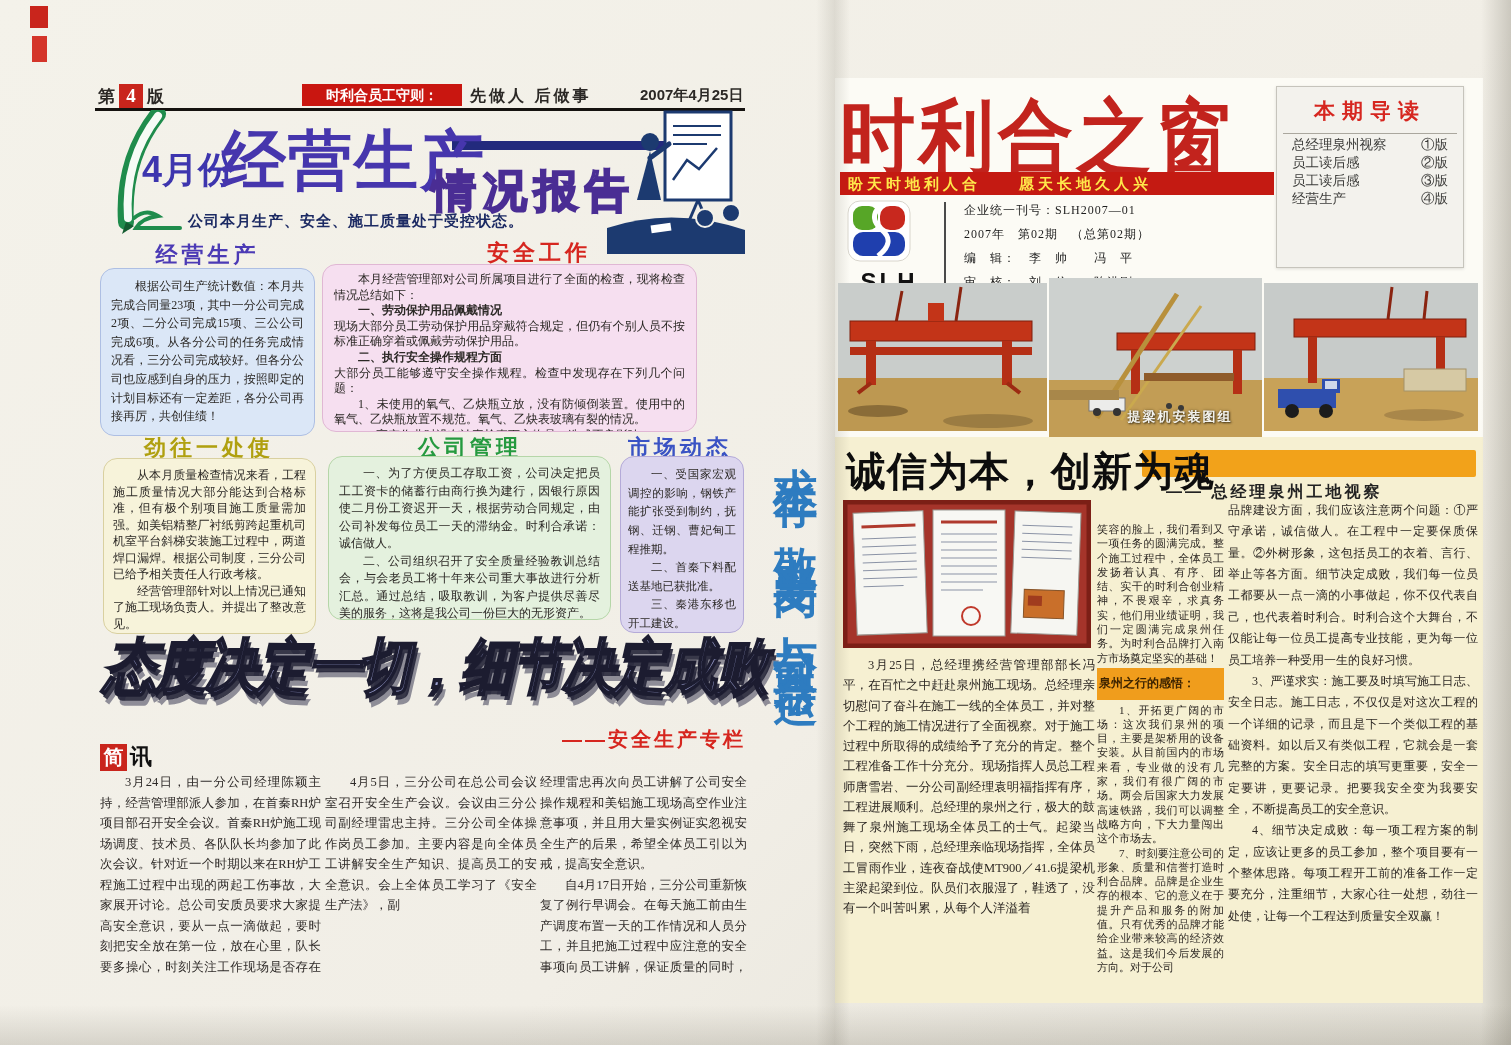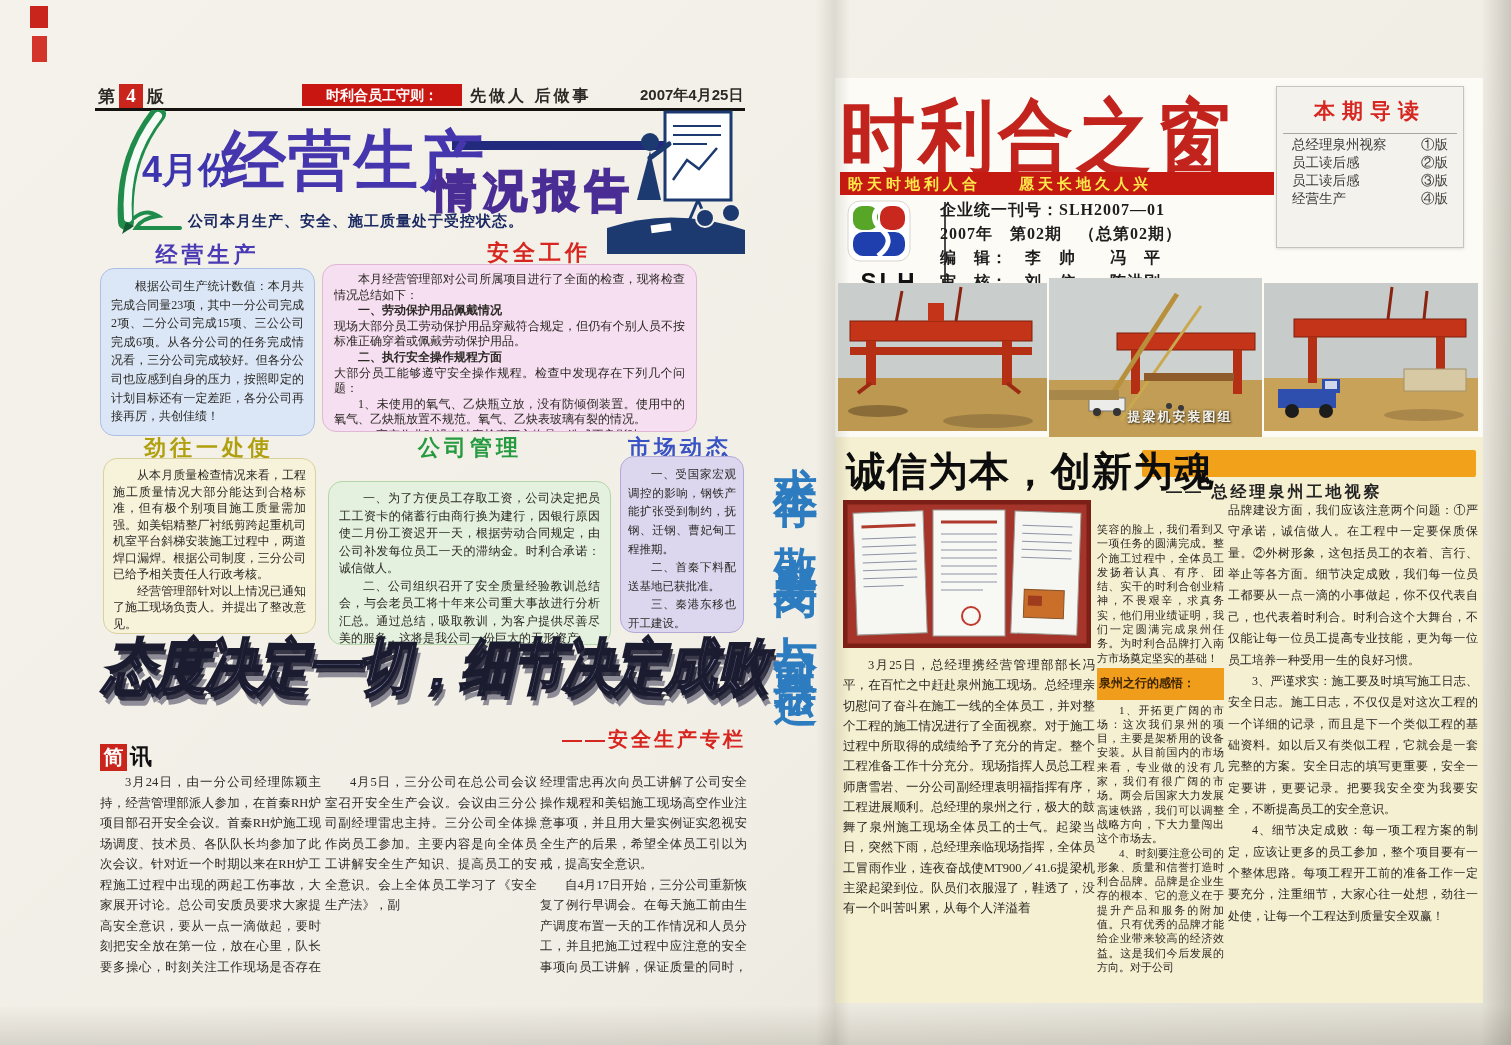--- a/index.html
+++ b/index.html
@@ -47,21 +47,21 @@
   .h-management{left:330px;top:433px;width:280px;color:#259a3f;}
   .h-market{left:616px;top:433px;width:128px;color:#3a53c4;}
   .box{border-radius:14px;overflow:hidden;font-size:12px;}
   .box-operations{left:100px;top:268px;width:215px;height:168px;background:#dbe7f7;border:1px solid #aebfe3;
                   padding:8px 10px;line-height:1.55;box-sizing:border-box;}
   .box-safety{left:322px;top:264px;width:375px;height:168px;background:#f6dff0;border:1px solid #e0b7d4;
               padding:7px 11px;line-height:1.3;box-sizing:border-box;}
   .box-quality{left:103px;top:458px;width:213px;height:176px;background:#f7f3da;border:1px solid #d9d0a0;
                padding:8px 9px;line-height:1.38;box-sizing:border-box;}
   .box-management{left:328px;top:456px;width:283px;height:164px;background:#e4f1de;border:1px solid #b5d6a8;
-                  padding:8px 10px;line-height:1.46;box-sizing:border-box;margin-top:25px;}
+                  padding:8px 10px;line-height:1.46;box-sizing:border-box;}
   .box-market{left:620px;top:456px;width:124px;height:177px;background:#dcd6ef;border:1px solid #b4aad8;
               padding:8px 7px;line-height:1.62;font-size:11.5px;box-sizing:border-box;}
 
   
   .banner{left:98px;top:636px;width:650px;font-size:53px;font-weight:900;white-space:nowrap;
           color:#9ba0d0;letter-spacing:-2px;transform:skewX(-13deg) scaleY(1.12);transform-origin:left bottom;
           -webkit-text-stroke:2px #1c1c30;
           text-shadow:4px 5px 0 rgba(35,35,55,.9),7px 9px 0 rgba(60,60,85,.55);}
   .banner-tagline{left:562px;top:726px;font-size:20px;font-weight:900;color:#d6261f;letter-spacing:3px;}
 
@@ -86,23 +86,23 @@
   .article-bg{left:835px;top:437px;width:648px;height:566px;background:#f6f0d2;}
 
   .masthead-title{left:840px;top:84px;width:434px;font-size:75px;font-weight:900;color:#c2231d;
                   letter-spacing:4px;white-space:nowrap;transform:scaleY(1.08);transform-origin:top left;}
   .masthead-bar{left:840px;top:172px;width:434px;height:23px;background:#c41a12;color:#ffe84a;
                 font-size:15px;font-weight:bold;letter-spacing:4px;line-height:23px;padding-left:8px;
                 box-sizing:border-box;white-space:nowrap;}
   .logo-box{left:847px;top:200px;width:84px;}
   .logo-text{margin-top:2px;text-align:center;font-size:24px;font-weight:900;letter-spacing:3px;color:#111;}
   .pub-divider{left:944px;top:202px;width:2px;height:88px;background:#4a4a4a;}
-  .pub-info{left:940px;top:198px;width:312px;font-size:16px;line-height:24px;letter-spacing:1px;color:#1d1d1d;font-weight:bold;}
-
-  .digest{left:1276px;top:86px;width:188px;height:162px;background:#f3f2ed;border:1px solid #c6c4bc;
+  .pub-info{left:964px;top:198px;width:312px;font-size:12px;line-height:24px;letter-spacing:1px;color:#1d1d1d;}
+
+  .digest{left:1276px;top:86px;width:188px;height:182px;background:#f3f2ed;border:1px solid #c6c4bc;
           box-shadow:0 1px 3px rgba(0,0,0,.12);box-sizing:border-box;}
   .digest-title{margin-top:10px;text-align:center;font-size:21px;font-weight:900;color:#d6261f;letter-spacing:7px;}
   .digest-hr{margin:8px 6px 2px 6px;border:none;border-top:1px solid #aaa79e;}
   .digest-item{display:flex;justify-content:space-between;padding:0 15px;
                font-size:13.5px;color:#3a3a38;}
 
   .photo{overflow:hidden;background:#c6cac8;}
   .photo1{left:838px;top:283px;width:209px;height:148px;}
   .photo2{left:1049px;top:278px;width:213px;height:159px;}
   .photo3{left:1264px;top:283px;width:214px;height:148px;}
@@ -370,21 +370,21 @@
     </svg>
   </div>
 
   <div class="abs acol acol1">
     <p class="p ind">3月25日，总经理携经营管理部部长冯平，在百忙之中赶赴泉州施工现场。总经理亲切慰问了奋斗在施工一线的全体员工，并对整个工程的施工情况进行了全面视察。对于施工过程中所取得的成绩给予了充分的肯定。整个工程准备工作十分充分。现场指挥人员总工程师唐雪岩、一分公司副经理袁明福指挥有序，工程进展顺利。总经理的泉州之行，极大的鼓舞了泉州施工现场全体员工的士气。起梁当日，突然下雨，总经理亲临现场指挥，全体员工冒雨作业，连夜奋战使MT900／41.6提梁机主梁起梁到位。队员们衣服湿了，鞋透了，没有一个叫苦叫累，从每个人洋溢着</p>
   </div>
   <div class="abs acol acol2">
     <p class="p">笑容的脸上，我们看到又一项任务的圆满完成。整个施工过程中，全体员工发扬着认真、有序、团结、实干的时利合创业精神，不畏艰辛，求真务实，他们用业绩证明，我们一定圆满完成泉州任务。为时利合品牌打入南方市场奠定坚实的基础！</p>
     <div class="feel-heading sans">泉州之行的感悟：</div>
     <p class="p ind">1、开拓更广阔的市场：这次我们泉州的项目，主要是架桥用的设备安装。从目前国内的市场来看，专业做的没有几家，我们有很广阔的市场。两会后国家大力发展高速铁路，我们可以调整战略方向，下大力量闯出这个市场去。</p>
-    <p class="p ind">4、时刻要注意公司的形象、质量和信誉打造时利合品牌。品牌是企业生存的根本、它的意义在于提升产品和服务的附加值。只有优秀的品牌才能给企业带来较高的经济效益。这是我们今后发展的方向。对于公司</p>
+    <p class="p ind">7、时刻要注意公司的形象、质量和信誉打造时利合品牌。品牌是企业生存的根本、它的意义在于提升产品和服务的附加值。只有优秀的品牌才能给企业带来较高的经济效益。这是我们今后发展的方向。对于公司</p>
   </div>
   <div class="abs acol acol3">
     <p class="p">品牌建设方面，我们应该注意两个问题：①严守承诺，诚信做人。在工程中一定要保质保量。②外树形象，这包括员工的衣着、言行、举止等各方面。细节决定成败，我们每一位员工都要从一点一滴的小事做起，你不仅代表自己，也代表着时利合。时利合这个大舞台，不仅能让每一位员工提高专业技能，更为每一位员工培养一种受用一生的良好习惯。</p>
     <p class="p ind">3、严谨求实：施工要及时填写施工日志、安全日志。施工日志，不仅仅是对这次工程的一个详细的记录，而且是下一个类似工程的基础资料。如以后又有类似工程，它就会是一套完整的方案。安全日志的填写更重要，安全一定要讲，更要记录。把要我安全变为我要安全，不断提高员工的安全意识。</p>
     <p class="p ind">4、细节决定成败：每一项工程方案的制定，应该让更多的员工参加，整个项目要有一个整体思路。每项工程开工前的准备工作一定要充分，注重细节，大家心往一处想，劲往一处使，让每一个工程达到质量安全双赢！</p>
   </div>
 
   <div class="abs edge-right"></div>
   <div class="abs edge-bottom"></div>
 </div>

